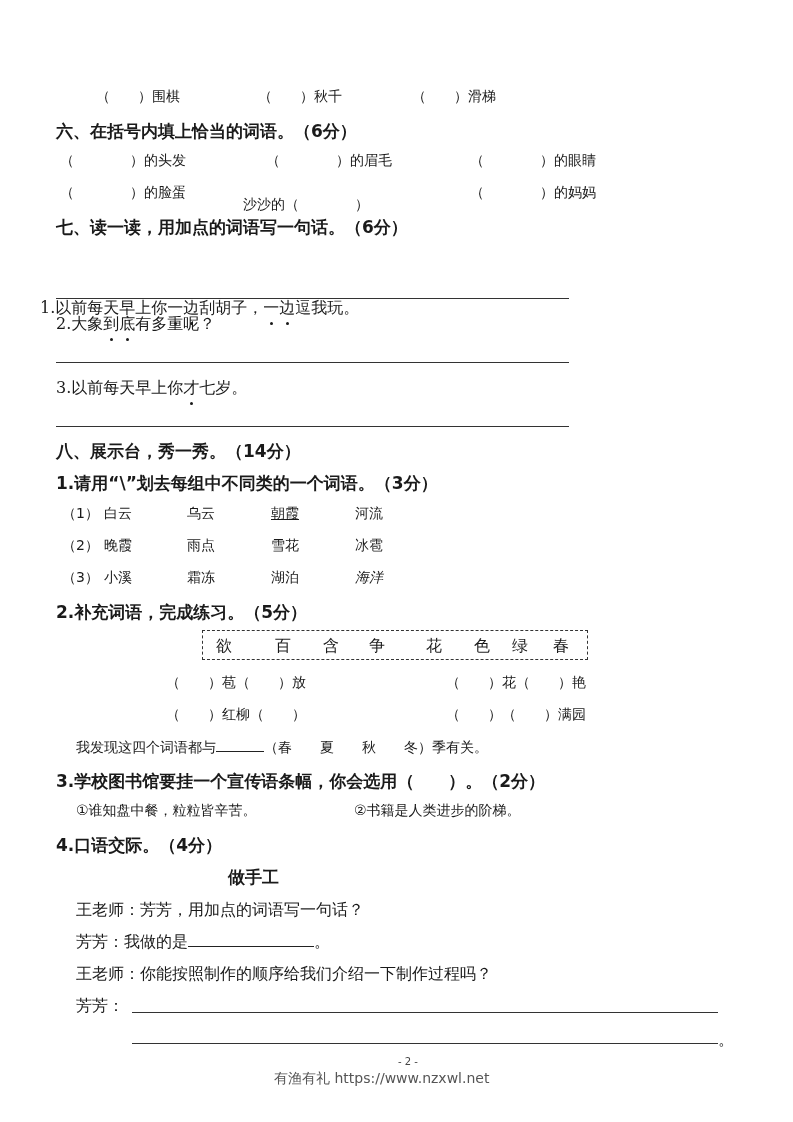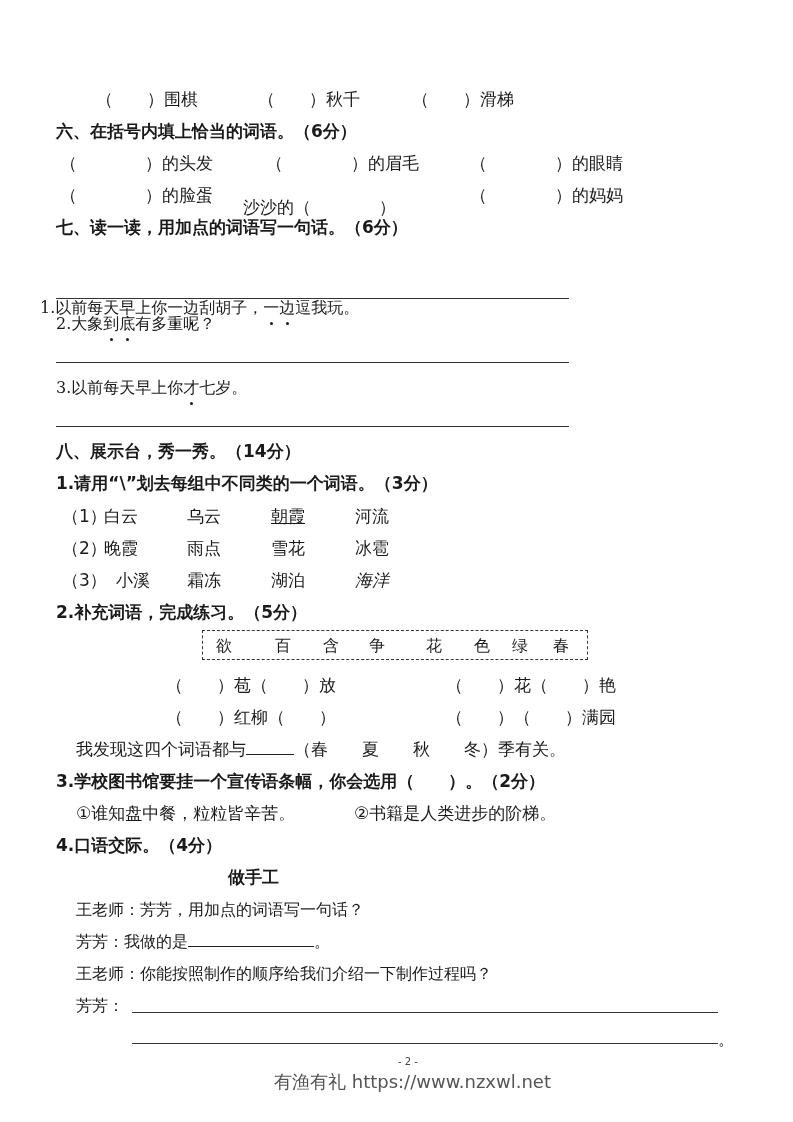--- a/index.html
+++ b/index.html
@@ -1,27 +1,27 @@
 <!DOCTYPE html>
 <html><head>
 <meta charset="utf-8">
 <style>
   * { margin: 0; padding: 0; box-sizing: border-box; }
   html, body { width: 793px; height: 1122px; background: #ffffff; }
   body { position: relative; overflow: hidden; color: #1a1a1a; font-family: "DejaVu Serif", "Liberation Serif", serif; }
   .abs { position: absolute; white-space: nowrap; }
   .bold { font-family: "DejaVu Sans", "Liberation Sans", sans-serif; font-weight: bold; font-size: 17px; }
-  .reg { font-family: "DejaVu Sans", "Liberation Sans", sans-serif; font-size: 17px; font-weight: normal; }
+  .reg { font-family: "DejaVu Sans", "Liberation Sans", sans-serif; font-size: 14px; font-weight: normal; }
   .kai { font-family: "DejaVu Serif", "Liberation Serif", serif; font-size: 16px; }
   .line { position: absolute; height: 1px; background: #333; }
   .dot { position: relative; display: inline-block; }
   .dot::after { content: ""; position: absolute; left: 50%; bottom: -6px; width: 3px; height: 3px; margin-left: -1.5px; border-radius: 50%; background: #1a1a1a; }
   .dashbox { position: absolute; border: 1.5px dashed #333; border-style: dashed; }
   .footer-page { font-family: "DejaVu Sans", sans-serif; font-size: 10px; color: #444; }
-  .footer-site { font-family: "DejaVu Sans", sans-serif; font-size: 18px; color: #555; }
+  .footer-site { font-family: "DejaVu Sans", sans-serif; font-size: 14px; color: #555; }
   .blank { display: inline-block; border-bottom: 1px solid #222; vertical-align: baseline; }
 </style>
 </head>
 <body>
 
 <div class="abs reg" style="left:96px; top:88px;">
   <span>（　　）</span><span>围棋</span>
 </div>
 <div class="abs reg" style="left:258px; top:88px;">
   <span>（　　）</span><span>秋千</span>
@@ -64,21 +64,21 @@
 <div class="abs reg" style="left:271px; top:505px;text-decoration:underline;">朝霞</div>
 <div class="abs reg" style="left:355px; top:505px;">河流</div>
 
 <div class="abs reg" style="left:62px; top:537px;">（2）</div>
 <div class="abs reg" style="left:104px; top:537px;">晚霞</div>
 <div class="abs reg" style="left:187px; top:537px;">雨点</div>
 <div class="abs reg" style="left:271px; top:537px;">雪花</div>
 <div class="abs reg" style="left:355px; top:537px;">冰雹</div>
 
 <div class="abs reg" style="left:62px; top:569px;">（3）</div>
-<div class="abs reg" style="left:104px; top:569px;margin-left:12px;">小溪</div>
+<div class="abs reg" style="left:104px; top:569px;">小溪</div>
 <div class="abs reg" style="left:187px; top:569px;">霜冻</div>
 <div class="abs reg" style="left:271px; top:569px;text-align:right;">湖泊</div>
 <div class="abs reg" style="left:355px; top:569px;font-style:italic;">海洋</div>
 
 <div class="abs bold" style="left:56px; top:601px;">2.补充词语，完成练习。（5分）</div>
 
 <div class="dashbox" style="left:202px; top:630px; width:386px; height:30px;"></div>
 <div class="abs kai" style="left:216px; top:636px;">欲</div>
 <div class="abs kai" style="left:275px; top:636px;">百</div>
 <div class="abs kai" style="left:323px; top:636px;">含</div>

